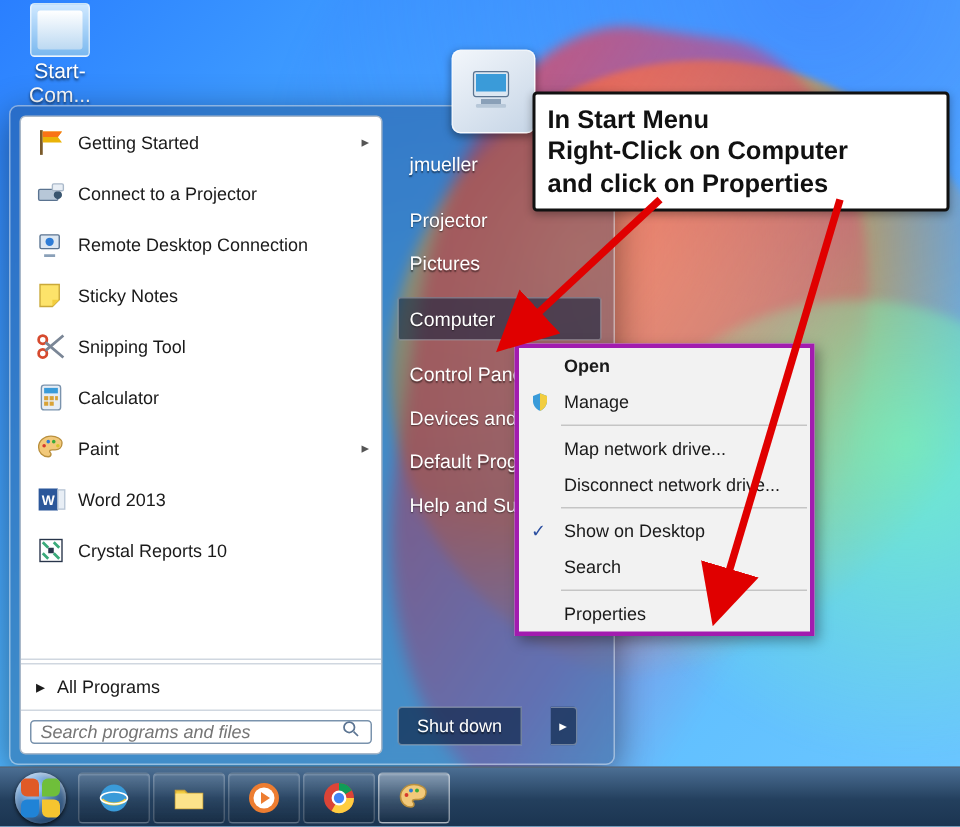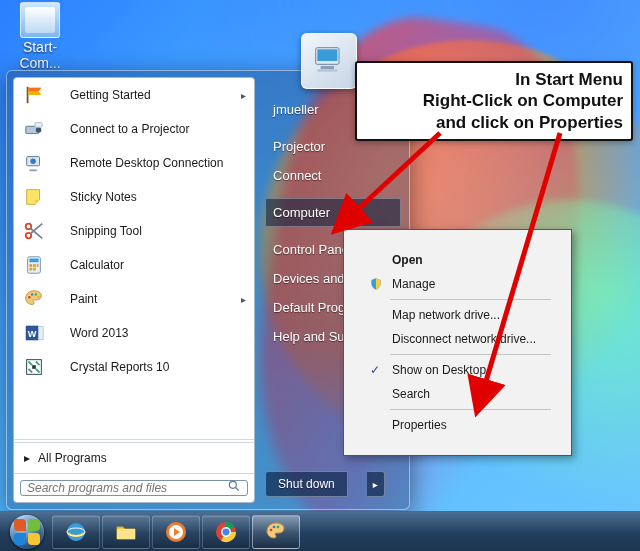--- a/index.html
+++ b/index.html
@@ -11,48 +11,48 @@
 .sw3 { position:absolute; width:340px; height:320px; border-radius:50%; background: radial-gradient(circle at 60% 30%, rgba(120,255,180,.7), rgba(0,200,120,0) 70%); top:200px; right:-100px; filter: blur(4px); }
 .sw4 { position:absolute; width:520px; height:520px; border-radius:50%; background: radial-gradient(circle at 70% 20%, rgba(50,100,255,.5), rgba(50,100,255,0) 70%); top:-120px; right:-60px; filter: blur(6px); }
 
 .desktop-icon { position:absolute; top:2px; left:4px; width:72px; text-align:center; color:#fff; font-size:14px; text-shadow:0 1px 2px rgba(0,0,0,.7); }
 .desktop-icon .di-img { width:40px; height:36px; margin:0 auto 1px; background: linear-gradient(#cfe8ff,#7ab8ef); border:1px solid rgba(255,255,255,.6); border-radius:3px; position:relative; }
 .desktop-icon .di-img:before { content:""; position:absolute; inset:4px; background: linear-gradient(#fff,#bcd9f2); border-radius:2px; }
 
 .start-menu { position:absolute; left:6px; bottom:41px; width:404px; height:440px; background: rgba(28,60,100,.35); border:1px solid rgba(255,255,255,.45); border-radius:6px; box-shadow: 0 6px 24px rgba(0,0,0,.45); backdrop-filter: blur(4px); display:flex; padding:6px; }
 .sm-left { width:250px; background:#fff; border-radius:4px; border:1px solid #a9b8c9; display:flex; flex-direction:column; }
 .sm-programs { flex:1; overflow:hidden; }
-.sm-item { display:flex; align-items:center; gap:24px; padding:5px 8px; font-size:12px; color:#1a1a1a; cursor:default; }
+.sm-item { display:flex; align-items:center; gap:6px; padding:5px 8px; font-size:12px; color:#1a1a1a; cursor:default; }
 .sm-item .icon { width:24px; height:24px; flex:0 0 24px; display:flex; align-items:center; justify-content:center; border-radius:3px; }
 .sm-item .chev { margin-left:auto; color:#555; font-size:10px; }
 .sm-divider { height:1px; background:#d0d7e0; margin:2px 0; }
 .sm-allprog { display:flex; align-items:center; gap:8px; padding:8px 10px; font-size:12px; color:#1a1a1a; border-top:1px solid #d0d7e0; }
 .sm-search { padding:6px; border-top:1px solid #d0d7e0; }
 .sm-search-box { display:flex; align-items:center; border:1px solid #7a93ad; border-radius:3px; background:#fff; height:16px; padding:0 6px; }
 .sm-search-box input { flex:1; border:0; outline:0; font-size:12px; font-style:italic; color:#666; background:transparent; }
 .sm-search-box .sicon { color:#5b7492; }
 
 .sm-right { flex:1; padding:6px 2px 6px 10px; display:flex; flex-direction:column; position:relative; color:#fff; font-size:13px; }
 .sm-avatar { position:absolute; top:-44px; left:50%; transform:translateX(-50%); width:56px; height:56px; border-radius:6px; background: linear-gradient(145deg,#f2f6fb,#c6d5e6); border:1px solid rgba(255,255,255,.7); box-shadow:0 2px 6px rgba(0,0,0,.4); display:flex; align-items:center; justify-content:center; }
 .sm-avatar svg { width:40px; height:40px; }
 .r-item { padding:7px 8px; border-radius:2px; cursor:default; text-shadow:0 1px 1px rgba(0,0,0,.5); white-space:nowrap; overflow:hidden; text-overflow:ellipsis; }
 .r-item.selected { background: rgba(10,30,60,.55); border:1px solid rgba(255,255,255,.3); padding:6px 7px; }
 .r-gap { height:8px; }
 .sm-shutdown { margin-top:auto; display:flex; height:26px; align-items:stretch;gap:19px; }
 .sd-btn { background: rgba(15,40,75,.7); border:1px solid rgba(255,255,255,.35); border-radius:3px 0 0 3px; color:#fff; font-size:12px; padding:0 12px; display:flex; align-items:center; text-shadow:0 1px 1px rgba(0,0,0,.5); }
 .sd-more { background: rgba(15,40,75,.7); border:1px solid rgba(255,255,255,.35); border-left:0; border-radius:0 3px 3px 0; color:#fff; display:flex; align-items:center; padding:0 6px; font-size:10px; }
 
-.context-menu { position:absolute; left:343px; top:229px; width:229px; background:#f2f2f2; border:1px solid #a21caf; box-shadow:3px 3px 8px rgba(0,0,0,.35); padding:18px; font-size:12px; }
+.context-menu { position:absolute; left:343px; top:229px; width:200px; background:#f2f2f2; border:3px solid #a21caf; box-shadow:3px 3px 8px rgba(0,0,0,.35); padding:0; font-size:12px; }
 .cm-item { display:flex; align-items:center; padding:5px 10px 5px 30px; position:relative; color:#1a1a1a; cursor:default; }
 .cm-item.bold { font-weight:700; }
 .cm-sep { height:1px; background:#c5c5c5; margin:3px 2px 3px 28px; }
 .cm-icon { position:absolute; left:6px; width:16px; height:16px; display:flex; align-items:center; justify-content:center; }
 .cm-check { position:absolute; left:8px; color:#2a4ea0; font-size:12px; }
 
-.callout { position:absolute; top:61px; left:355px; width:278px; background:#fff; border:2px solid #111; border-radius:3px; padding:6px 8px; font-size:17px; font-weight:700; color:#111; text-align:right; line-height:1.25; box-shadow:0 2px 6px rgba(0,0,0,.3); }
+.callout { position:absolute; top:61px; left:355px; width:278px; background:#fff; border:2px solid #111; border-radius:3px; padding:6px 8px; font-size:17px; font-weight:700; color:#111; text-align:left; line-height:1.25; box-shadow:0 2px 6px rgba(0,0,0,.3); }
 
 .taskbar { position:absolute; left:0; right:0; bottom:0; height:40px; background: linear-gradient(#4b6e93, #233f5d 55%, #1b3450); border-top:1px solid rgba(255,255,255,.25); display:flex; align-items:center; padding:0 4px; gap:2px; }
 .tb-start { width:46px; height:36px; display:flex; align-items:center; justify-content:center; position:relative; }
 .orb { width:34px; height:34px; border-radius:50%; background: radial-gradient(circle at 35% 30%, #eaf5ff 0%, #7fb2e6 20%, #14365e 80%); box-shadow: inset 0 2px 4px rgba(255,255,255,.6), 0 1px 3px rgba(0,0,0,.8); position:relative; overflow:hidden; }
 .orb .q { position:absolute; width:12px; height:12px; }
 .orb .q1 { background:#e05a26; top:4px; left:4px; border-radius:0 4px 0 4px; }
 .orb .q2 { background:#6fbf3a; top:4px; right:4px; border-radius:4px 0 4px 0; }
 .orb .q3 { background:#2083d6; bottom:4px; left:4px; border-radius:4px 0 4px 0; }
 .orb .q4 { background:#f6c52f; bottom:4px; right:4px; border-radius:0 4px 0 4px; }
 .tb-btn { height:34px; min-width:48px; background: linear-gradient(rgba(255,255,255,.12), rgba(255,255,255,.03) 50%, rgba(0,0,0,.15)); border:1px solid rgba(255,255,255,.2); border-radius:3px; display:flex; align-items:center; justify-content:center; box-shadow: inset 0 1px 0 rgba(255,255,255,.15); }
@@ -209,21 +209,21 @@
           <rect x="8" y="8" width="28" height="20" rx="2" fill="#dce7f2" stroke="#5a7390"></rect>
           <rect x="10" y="10" width="24" height="14" fill="#3a9bd9"></rect>
           <rect x="14" y="30" width="16" height="4" fill="#8aa0b8"></rect>
           <rect x="10" y="34" width="24" height="3" rx="1" fill="#b7c7d8"></rect>
         </svg>
     </div>
     <div style="height:12px"></div>
     <div class="r-item">jmueller</div>
     <div class="r-gap"></div>
     <div class="r-item">Projector</div>
-    <div class="r-item">Connect</div>
+    <div class="r-item">Pictures</div>
     <div class="r-gap"></div>
     <div class="r-item selected">Computer</div>
     <div class="r-gap"></div>
     <div class="r-item">Control Panel</div>
     <div class="r-item">Devices and Printers</div>
     <div class="r-item">Default Programs</div>
     <div class="r-item">Help and Support</div>
     <div class="sm-shutdown">
       <div class="sd-btn">Shut down</div>
       <div class="sd-more">▸</div>

